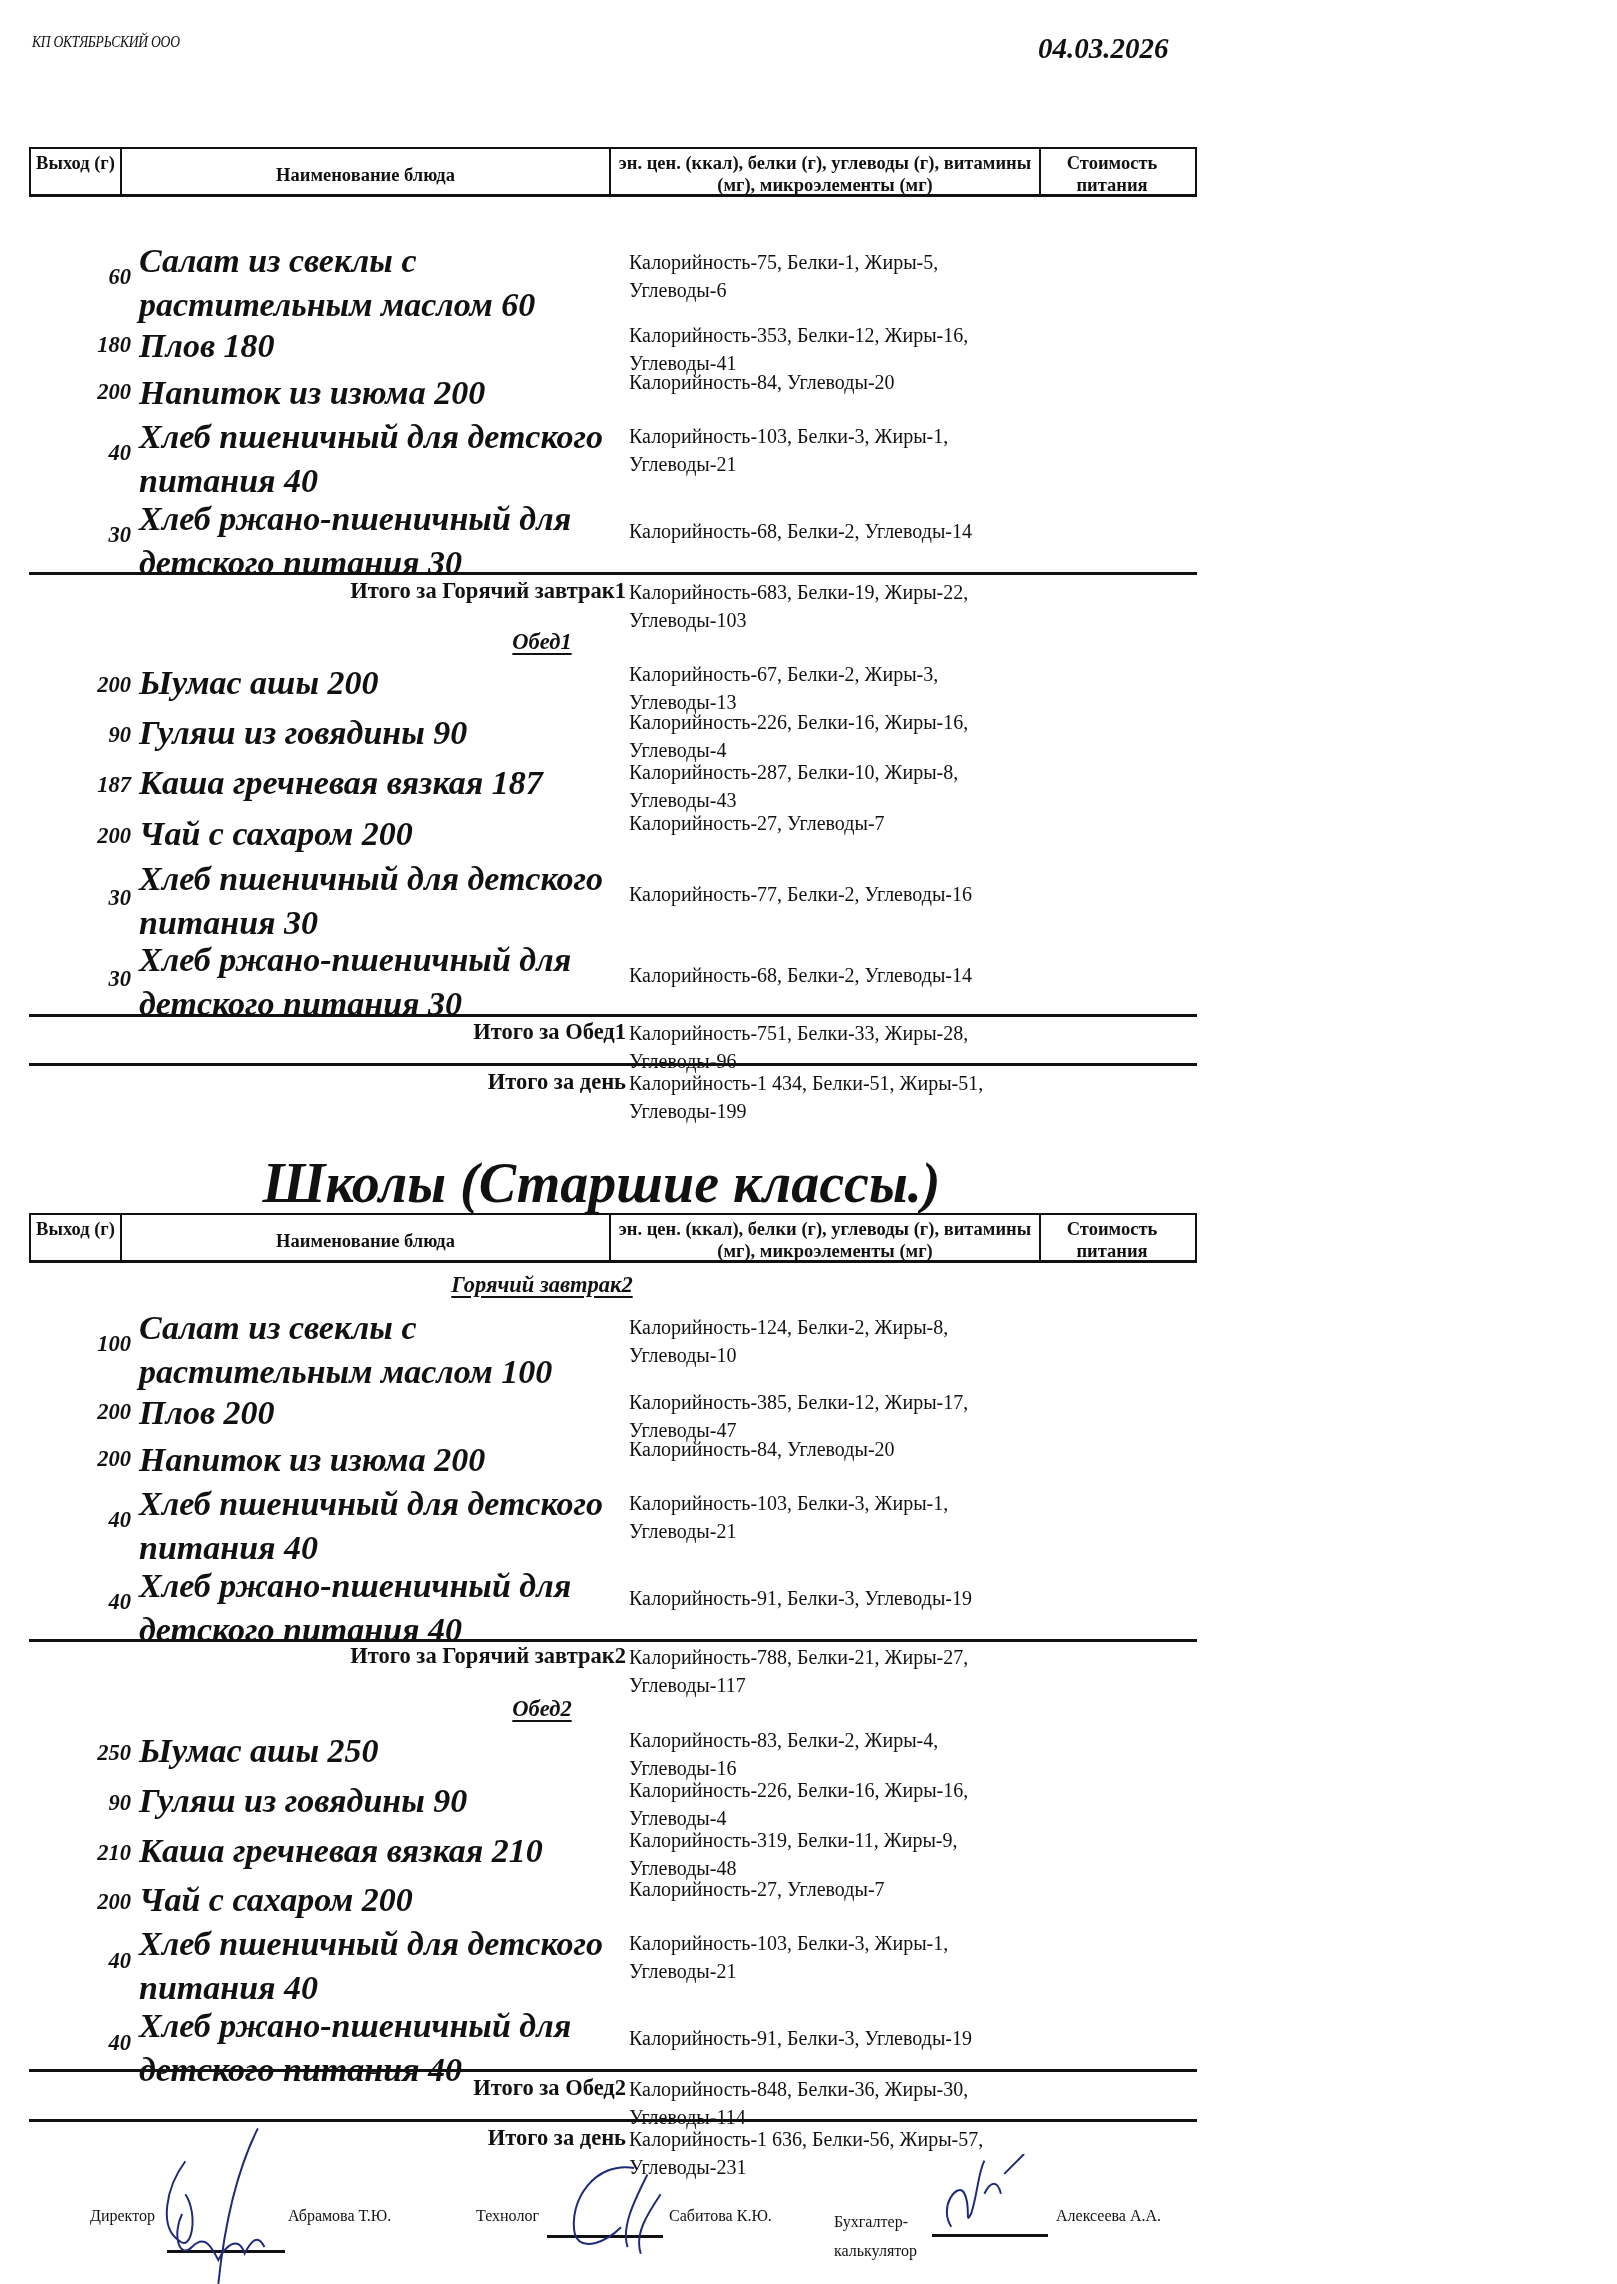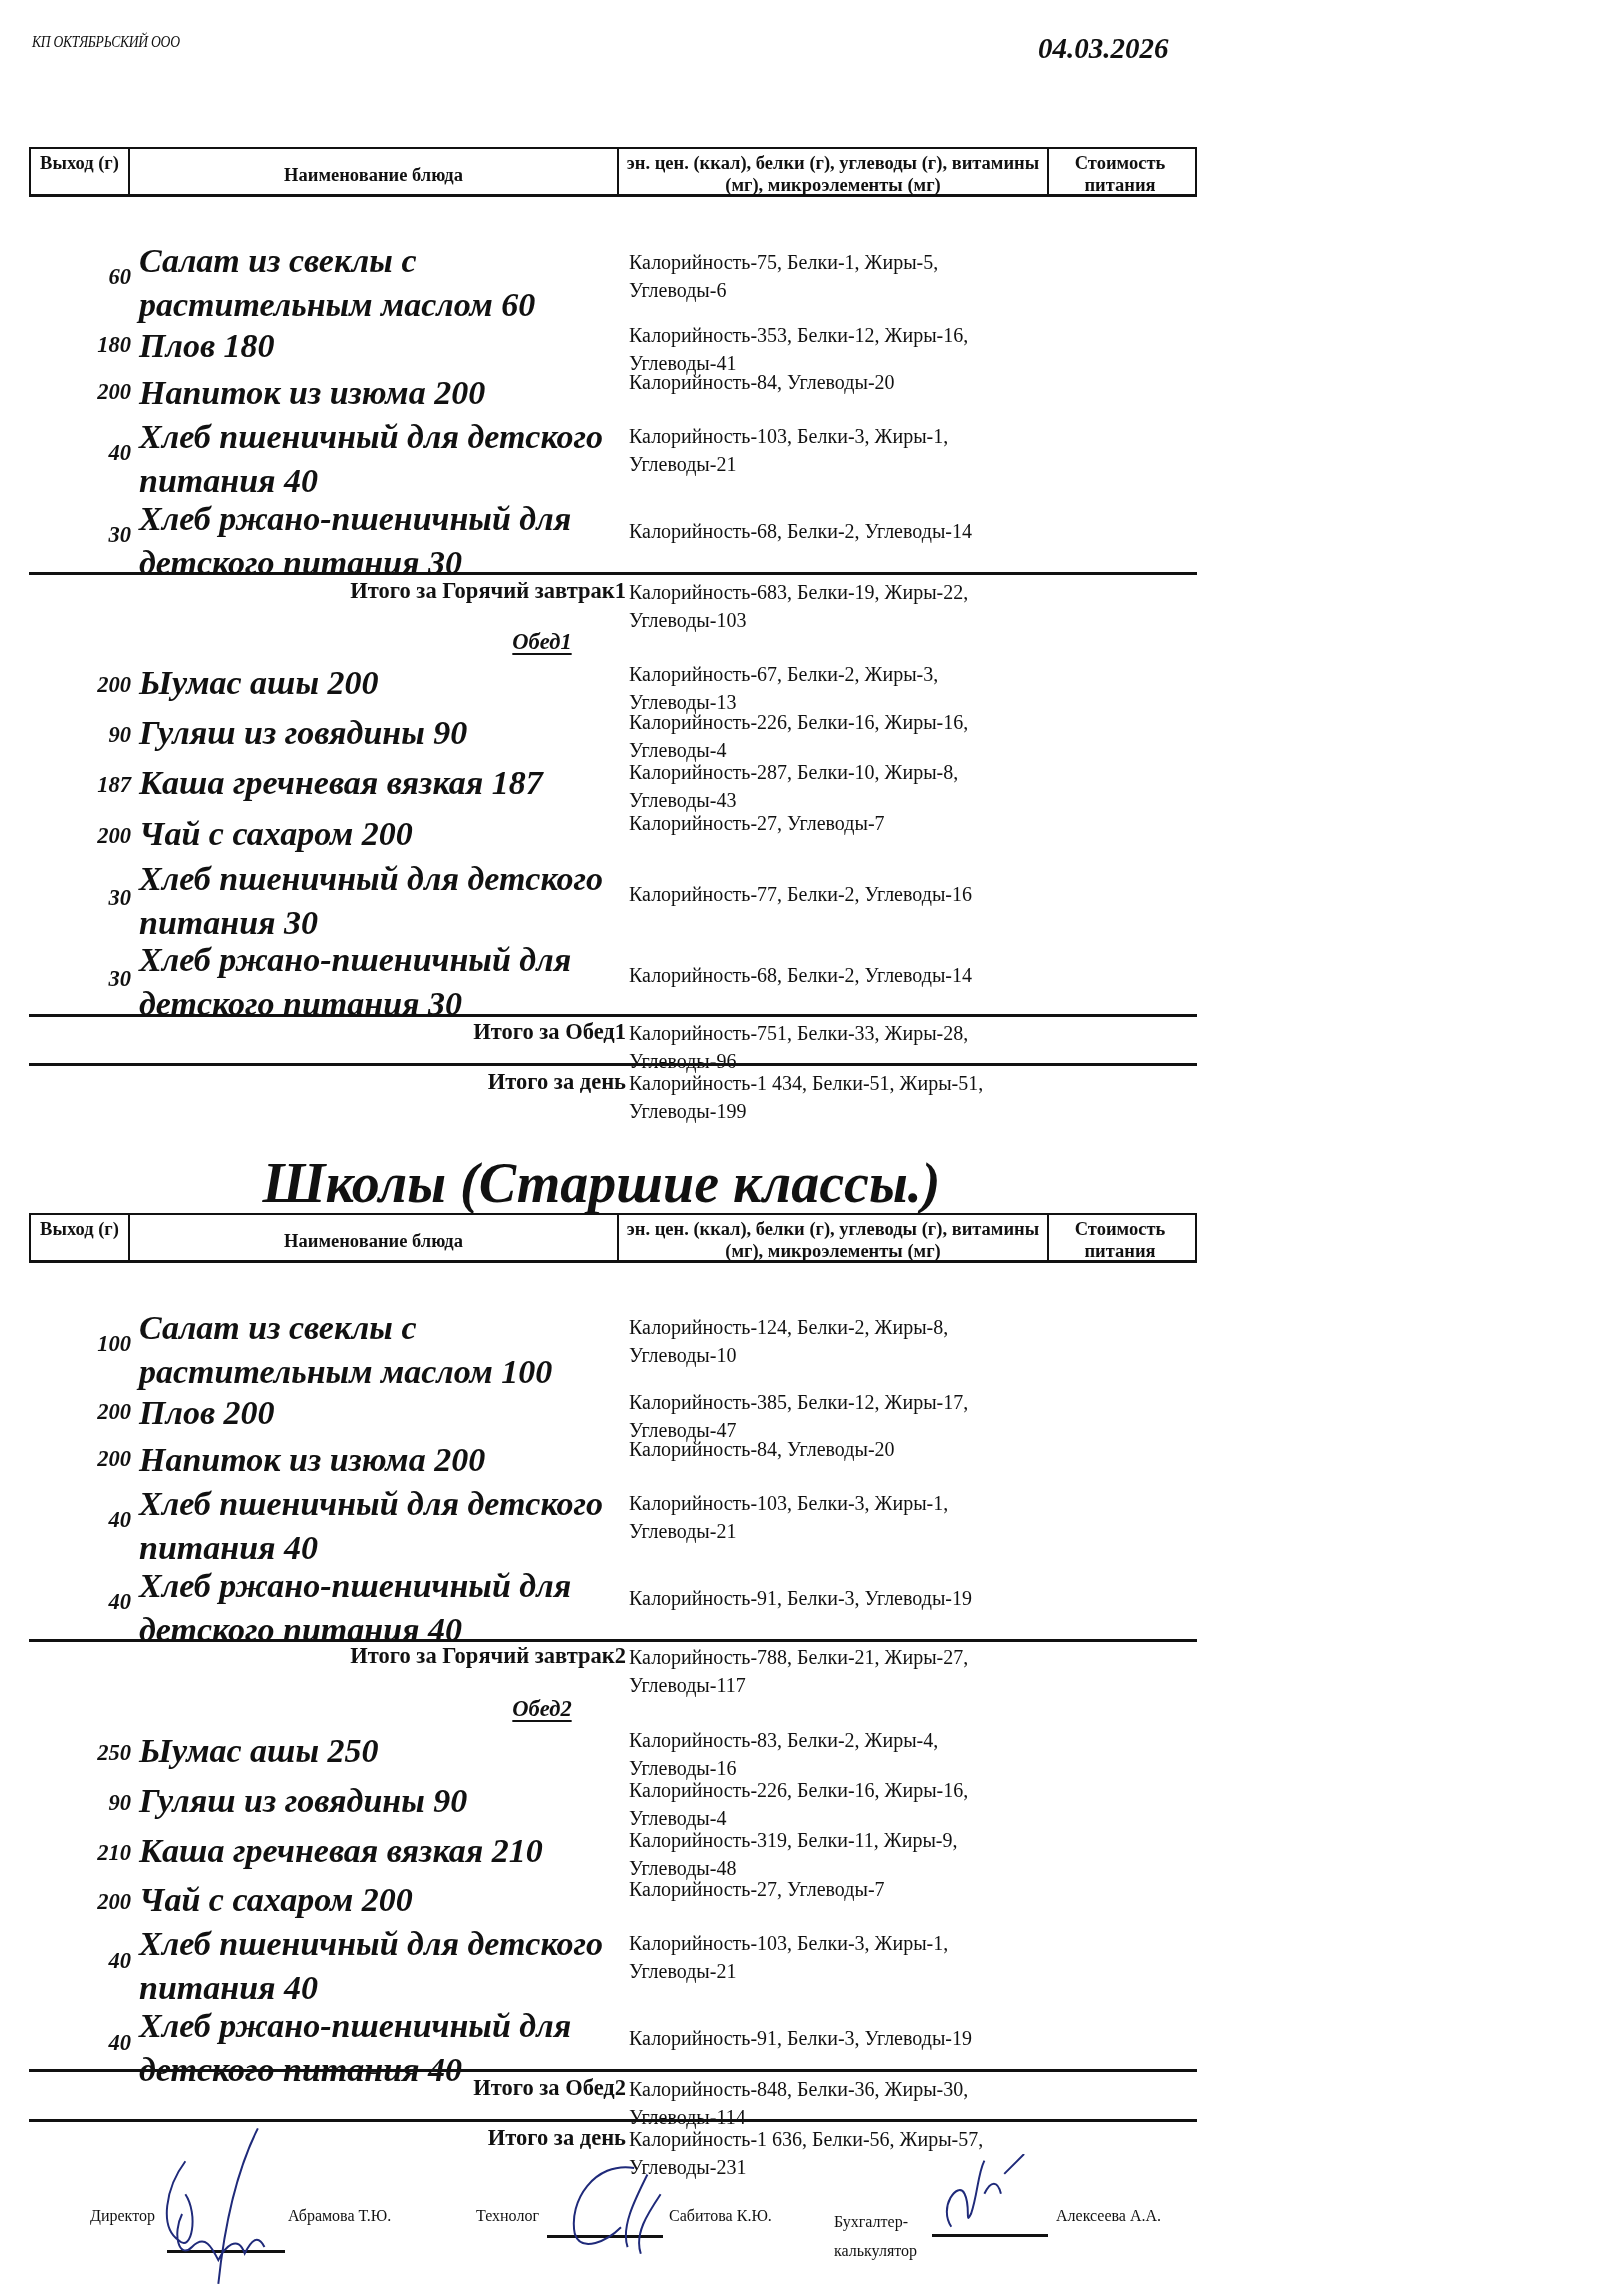--- a/index.html
+++ b/index.html
@@ -12,21 +12,21 @@
   .date { position: absolute; left: 1038px; top: 32px; font-size: 29px; font-style: italic; font-weight: bold; }
 
   .title { position: absolute; left: 0; width: 1203px; text-align: center; font-size: 56px;
            font-style: italic; font-weight: bold; line-height: 1; }
 
   .thead { position: absolute; left: 29px; width: 1168px; height: 50px; border: 2.6px solid #111;
            border-bottom-width: 3.3px; display: flex; box-sizing: border-box; background: #fff; }
   .thead > div { box-sizing: border-box; border-right: 2px solid #111; font-weight: bold; font-size: 18.5px;
                  text-align: center; overflow: hidden; line-height: 22.5px; padding-top: 2.6px; }
   .thead > div:last-child { border-right: none; }
-  .th-yield { width: 99px; }
+  .th-yield { width: 91px; }
   .th-name { width: 489px; padding-top: 14.5px !important; }
   .th-nutr { width: 430px; }
   .th-cost { width: 142px; }
 
   .meal-label { position: absolute; left: 0; width: 1084px; text-align: center; font-size: 22.5px;
                 font-style: italic; font-weight: bold; }
   .meal-label span { text-decoration: underline; text-decoration-thickness: 2px; text-underline-offset: 4px; }
 
   .row { position: absolute; left: 29px; width: 1168px; }
   .row .yield { position: absolute; left: 0; width: 102px; text-align: right; font-size: 22.5px;
@@ -140,20 +140,21 @@
 
   <div class="title" style="top:1155px;">Школы (Старшие классы.)</div>
 
   <div class="thead" style="top:1213px;">
     <div class="th-yield">Выход (г)</div>
     <div class="th-name">Наименование блюда</div>
     <div class="th-nutr">эн. цен. (ккал), белки (г), углеводы (г), витамины (мг), микроэлементы (мг)</div>
     <div class="th-cost">Стоимость питания</div>
   </div>
 
+  <div class="meal-label" style="top:1272px;"><span>Горячий завтрак2</span></div>
 
   <div class="row" style="top:1306px;">
     <div class="yield" style="top:25px;">100</div>
     <div class="dish">Салат из свеклы с растительным маслом 100</div>
     <div class="nutr" style="top:6.6px;">Калорийность-124, Белки-2, Жиры-8, Углеводы-10</div>
   </div>
   <div class="row" style="top:1391px;">
     <div class="yield" style="top:8px;">200</div>
     <div class="dish">Плов 200</div>
     <div class="nutr" style="top:-2.6px;">Калорийность-385, Белки-12, Жиры-17, Углеводы-47</div>

